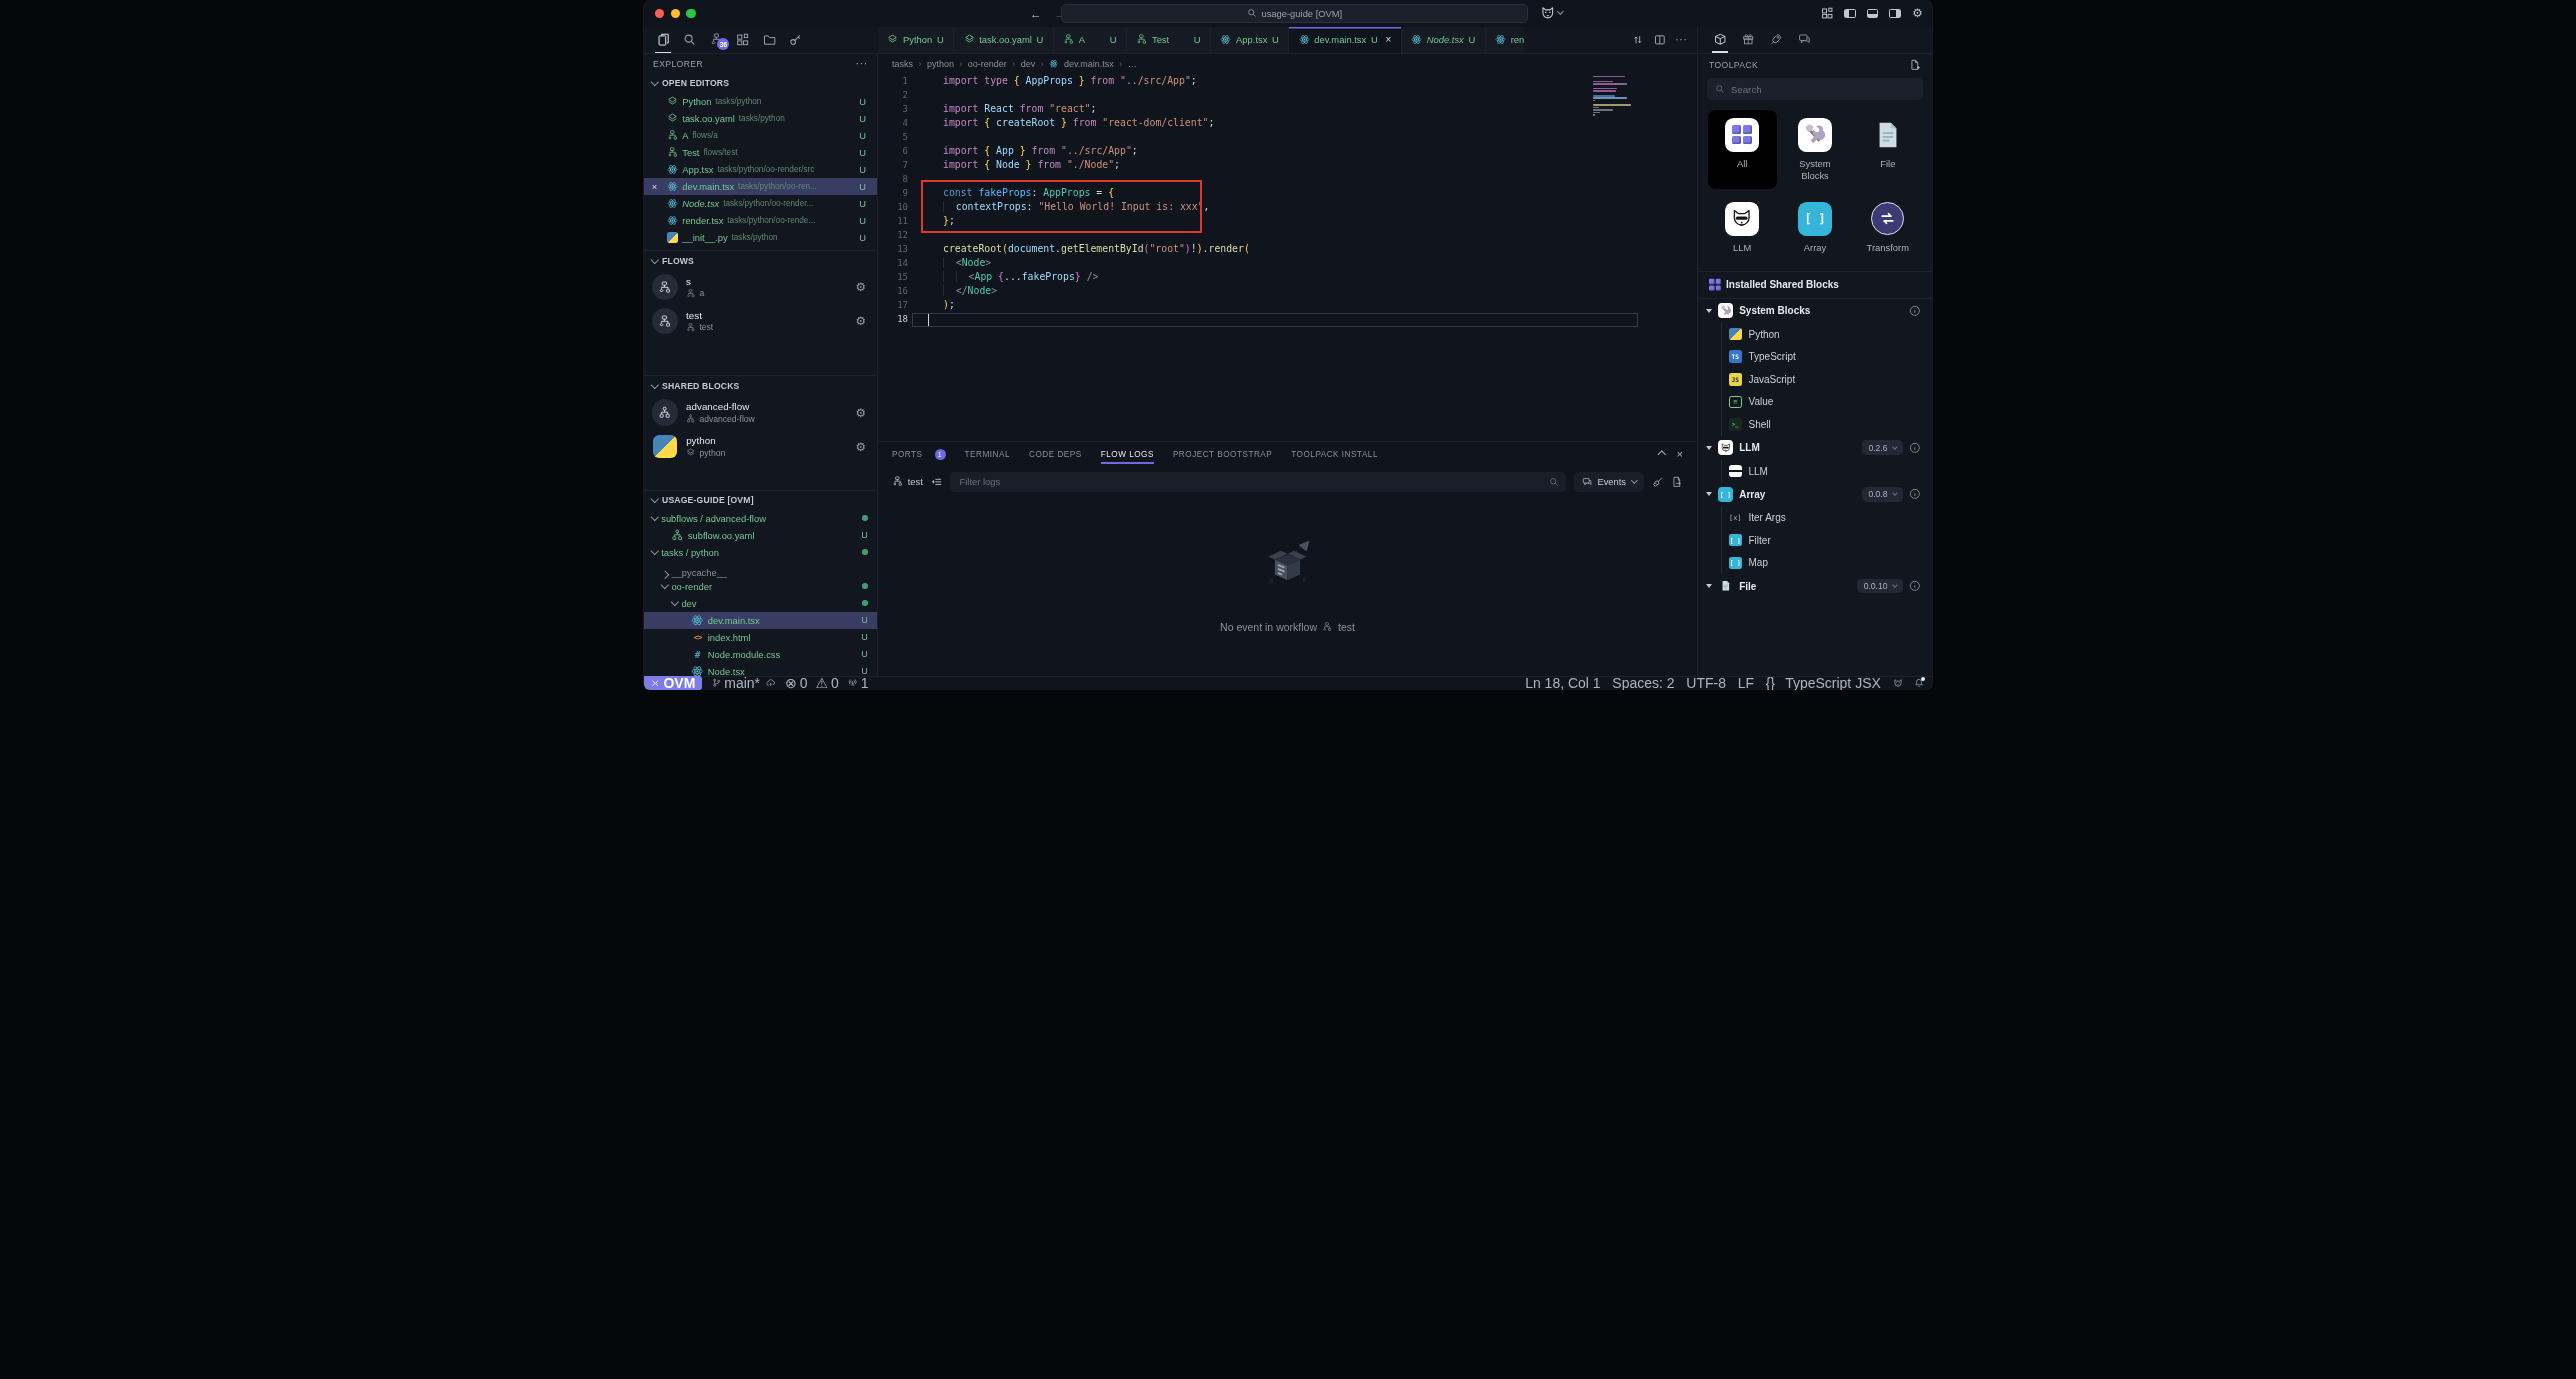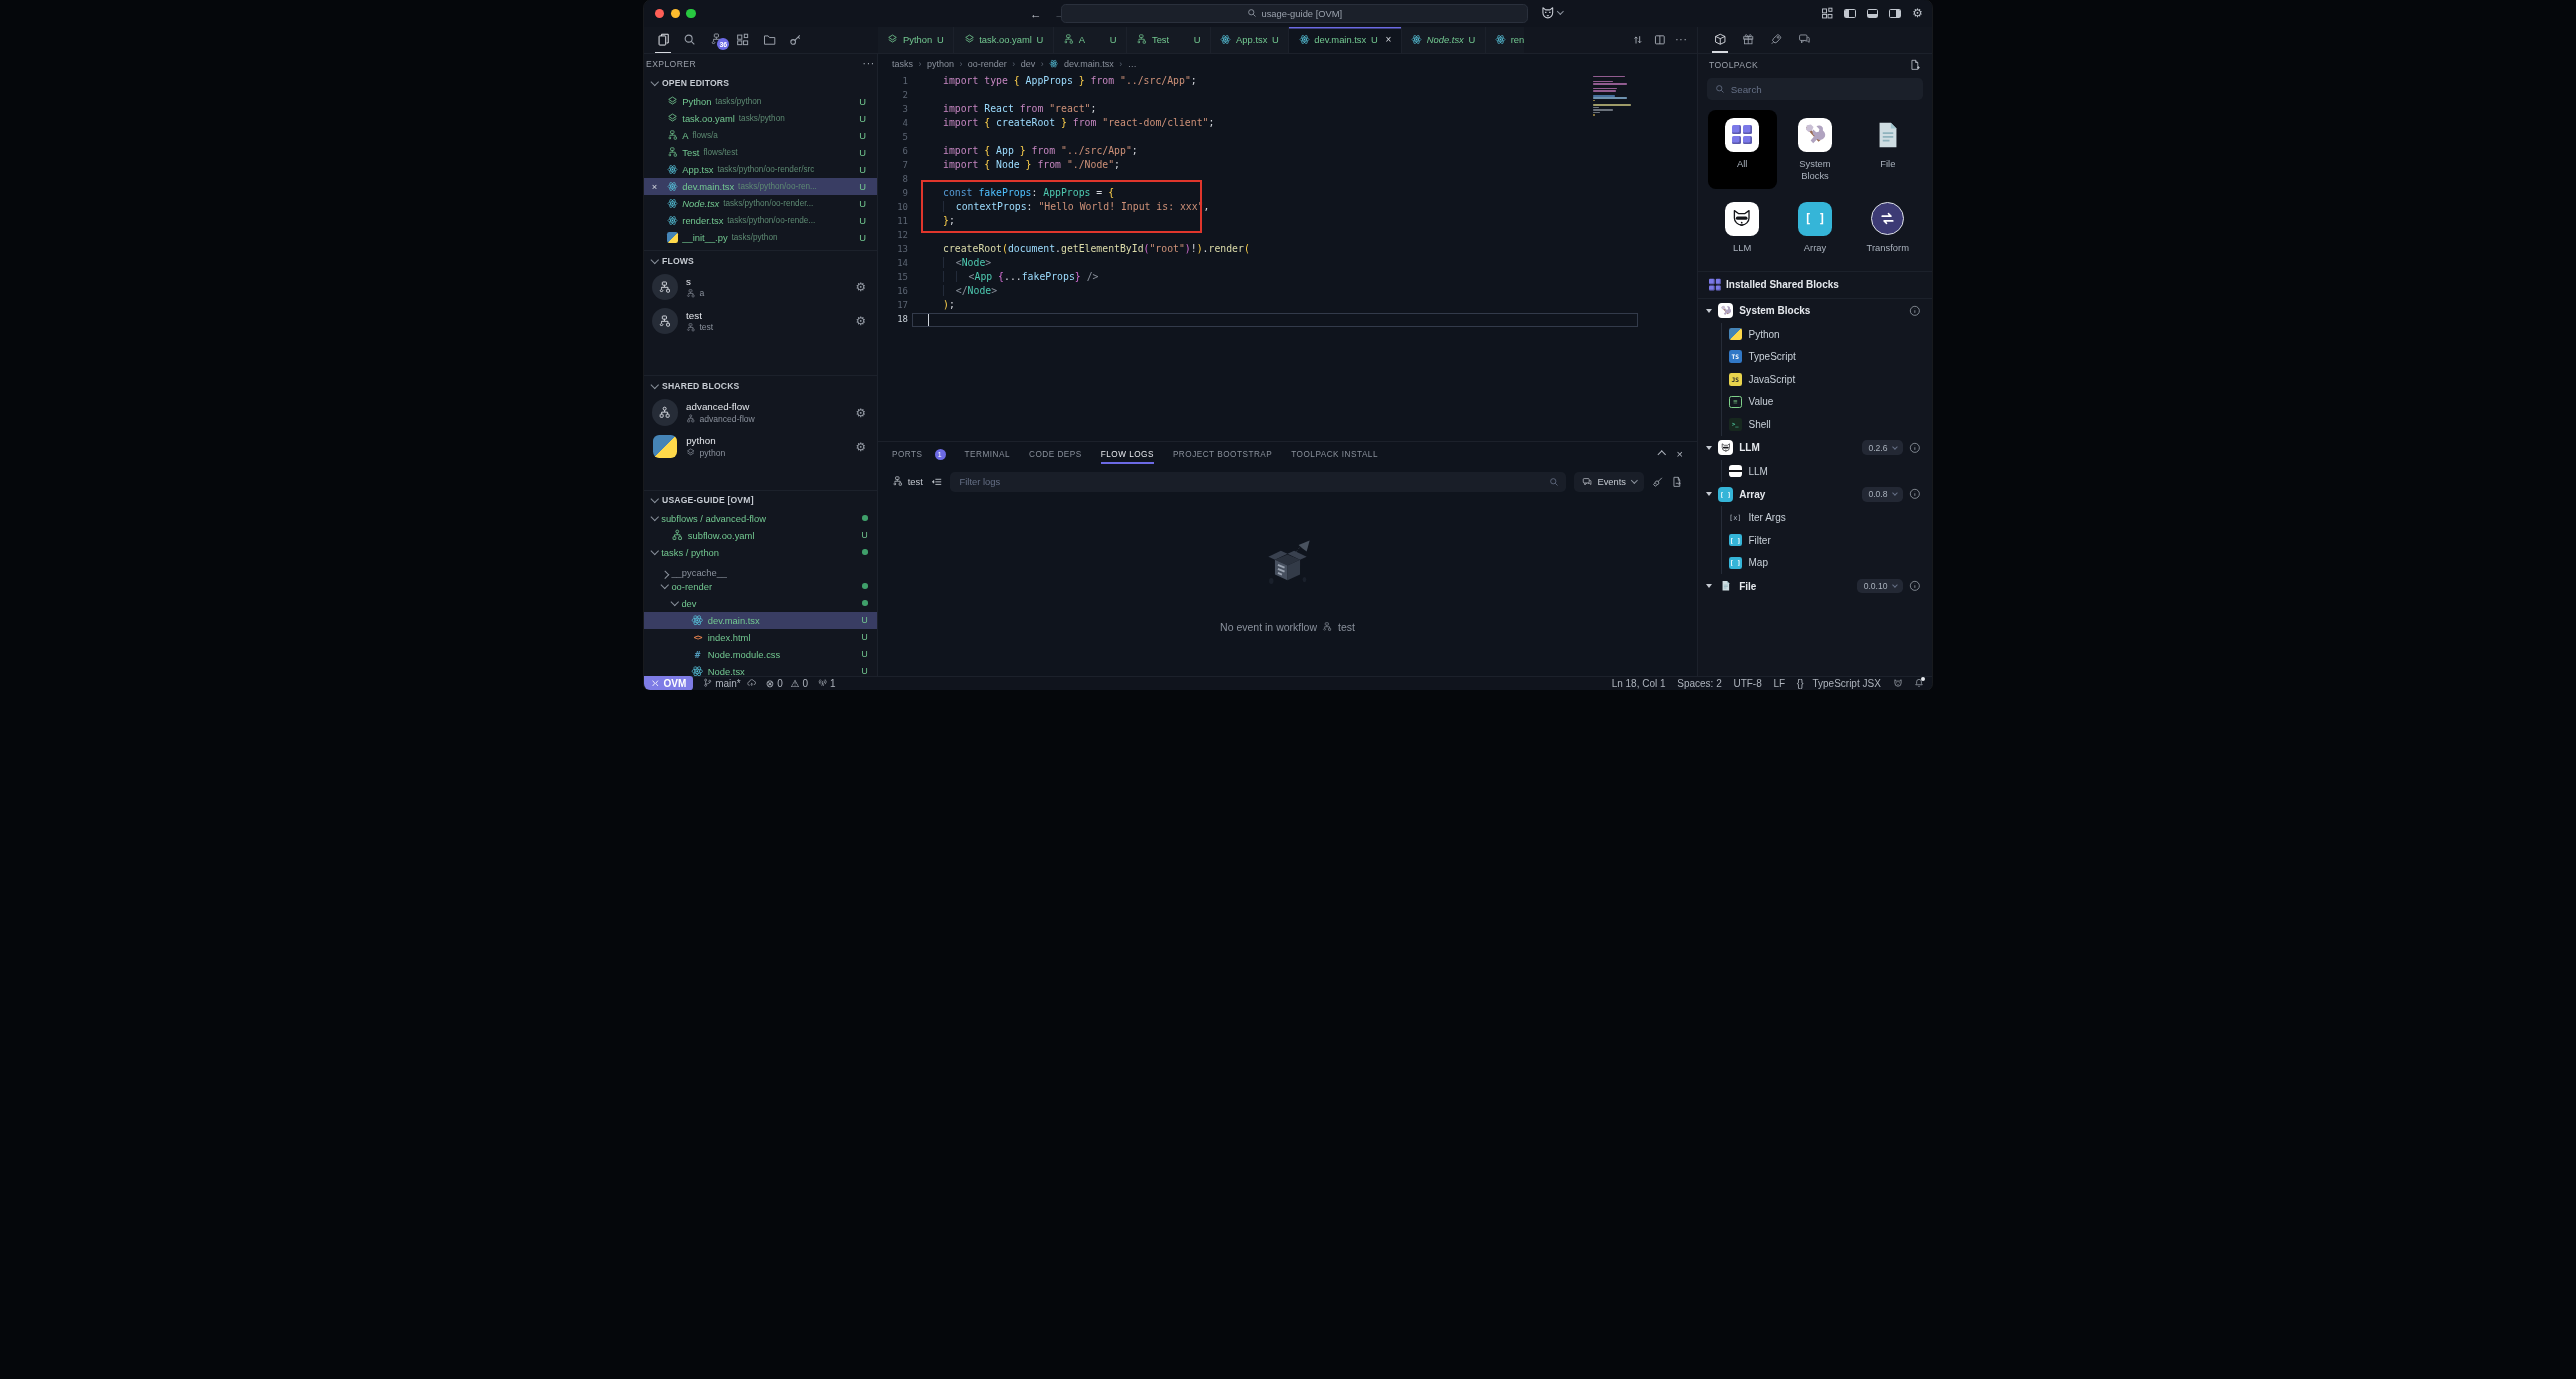--- a/index.html
+++ b/index.html
@@ -50,21 +50,21 @@
 .dots{font-size:10px;letter-spacing:0.8px;color:#aeb4bd}
 .rightstrip{width:235px;flex:none;display:flex;align-items:center;gap:15.6px;padding-left:15.6px;border-left:0.8px solid #1c212b;color:#9aa0aa}
 .rightstrip .ric{position:relative;width:12.5px;height:12.5px}
 .rightstrip svg{width:12.5px;height:12.5px}
 .rightstrip .on{color:#e4e7ec}
 .rightstrip .on::after{content:"";position:absolute;left:-1.6px;right:-1.6px;bottom:-7px;height:1.6px;background:#d7dae0}
 
 .mainrow{display:flex;height:622px}
 
 .sidebar{width:234px;flex:none;background:#12161f;border-right:0.8px solid #1c212b;font-size:9.4px;color:#c6cbd2;overflow:hidden}
-.ex-head{height:20px;display:flex;align-items:center;padding:0 2px;color:#9aa0aa;font-size:8.6px;letter-spacing:0.4px}
+.ex-head{height:20px;display:flex;align-items:center;padding:0 9px;color:#9aa0aa;font-size:8.6px;letter-spacing:0.4px}
 .sect{border-top:0.8px solid #1c212b;padding-bottom:6.2px}
 .sect.first{border-top:none;padding-bottom:4.7px}
 .sect-head{height:19px;display:flex;align-items:center;gap:4.7px;padding:0 7.8px;font-weight:bold;font-size:8.6px;color:#c6cbd2;letter-spacing:0.2px}
 .chev{width:5.5px;height:5.5px;border-right:1.1px solid #8a919c;border-bottom:1.1px solid #8a919c;transform:rotate(45deg) translate(-0.8px,-0.8px);flex:none}
 .chev.right{transform:rotate(-45deg)}
 .oe-row{height:17px;display:flex;align-items:center;gap:3.9px;padding:0 11px 0 23.4px;position:relative;cursor:pointer}
 .oe-row.selected{background:#393d63}
 .oe-close{display:none;position:absolute;left:7.8px;color:#d6dae0;font-size:9.4px}
 .oe-row.selected .oe-close{display:block}
 .oe-name{color:#73c991}
@@ -180,21 +180,21 @@
 .gic.arrbg{font-size:6.2px;width:15px;height:15px}
 .gname{color:#e6e9ee;font-size:10px;font-weight:bold}
 .ver{display:flex;align-items:center;gap:5.5px;background:#232834;border-radius:4.7px;padding:2.3px 6.2px;color:#aab2bd;font-size:8.6px}
 .vchev{width:3.9px;height:3.9px;border-right:0.9px solid #667086;border-bottom:0.9px solid #667086;transform:rotate(45deg) translate(-0.8px,-0.8px)}
 .ginfo{color:#9aa0aa}.ginfo svg{width:11.7px;height:11.7px}
 .tp-items{position:relative}
 .tp-item{height:22.6px;display:flex;align-items:center;gap:7px;padding-left:31px;position:relative;cursor:pointer}
 .tp-item::before{content:"";position:absolute;left:22.6px;top:0;bottom:0;width:0.8px;background:#262c38}
 .tp-label{color:#c9d1d9;font-size:10px}
 
-.statusbar{height:14px;background:#10141d;border-top:0.8px solid #1c212b;display:flex;align-items:center;font-size:10px;color:#aeb4bd;padding-right:7.8px}
+.statusbar{height:14px;background:#10141d;border-top:0.8px solid #1c212b;display:flex;align-items:center;font-size:14px;color:#aeb4bd;padding-right:7.8px}
 .remote{display:flex;align-items:center;gap:3.9px;background:#7e7ce6;color:#fff;height:14px;padding:0 7px;border-radius:0 3.1px 3.1px 0;font-weight:bold}
 .remote svg{width:8.6px;height:8.6px}
 .sgroup{display:flex;align-items:center;gap:3.1px;margin-left:9.4px}
 .sgroup svg{width:9.4px;height:9.4px}
 .sright{margin-left:auto;display:flex;align-items:center;gap:11.7px}
 .sright .item{display:flex;align-items:center;gap:3.1px}
 .belldot{position:relative}
 .belldot::after{content:"";position:absolute;right:-0.8px;top:-0.8px;width:3.9px;height:3.9px;border-radius:50%;background:#e6e9ee}
 </style>
 </head>

